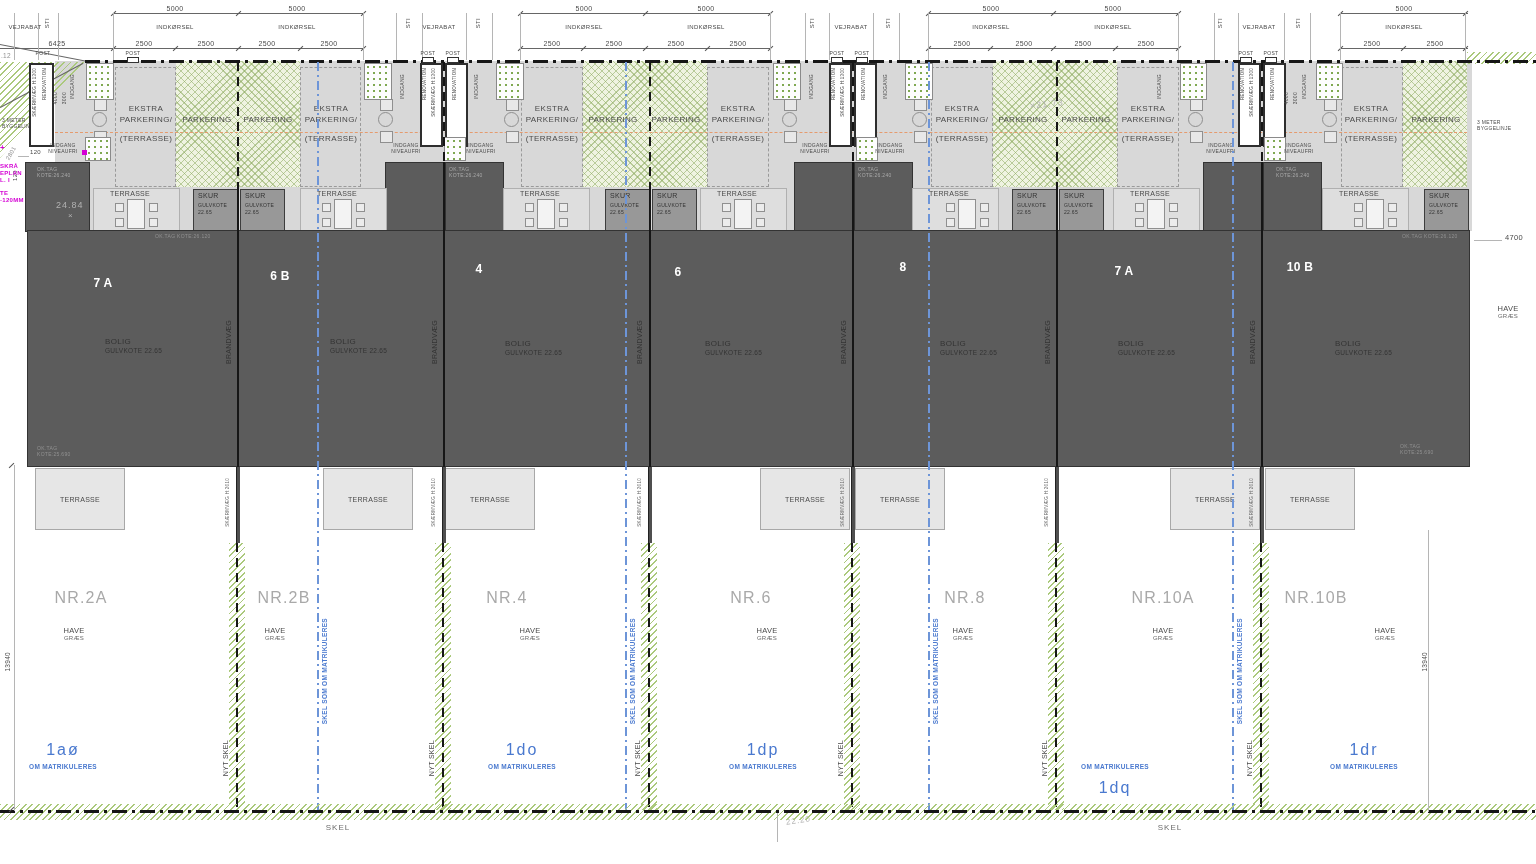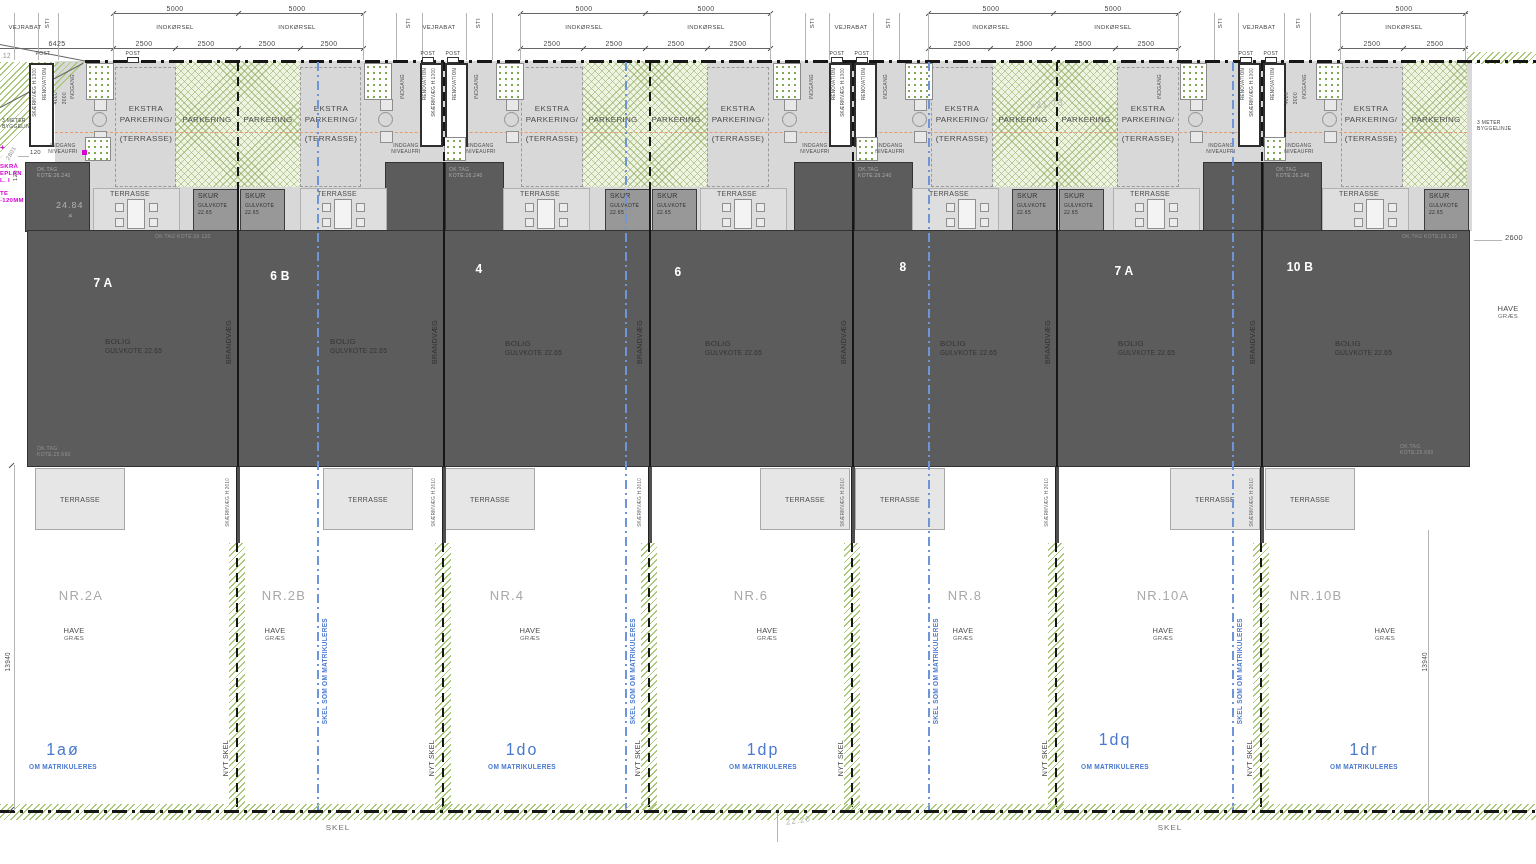--- a/index.html
+++ b/index.html
@@ -5,21 +5,21 @@
   html,body{margin:0;padding:0;background:#fff}
   #plan{position:relative;width:1536px;height:864px;background:#fff;overflow:hidden;
         font-family:"Liberation Sans",sans-serif}
   #plan *{box-sizing:border-box}
   .r{position:absolute}
   .t{position:absolute;white-space:nowrap;color:#4a4a4a;letter-spacing:.3px;line-height:1.1}
   .cn{transform:translateX(-50%);text-align:center}
   .V{writing-mode:vertical-rl;transform:rotate(180deg)}
   .f45{font-size:4.5px}.f5{font-size:5px}.f6{font-size:6px}
   .f65{font-size:6.5px}.f7{font-size:7px}.f75{font-size:7.5px}.f8{font-size:8px}
-  .f9{font-size:9px}.f12{font-size:12px}.f13{font-size:13px}.f16{font-size:16px}
+  .f9{font-size:9px}.f12{font-size:12px}.f13{font-size:16px}.f16{font-size:16px}
   .g9{color:#919191}.gB{color:#b2b2b2}.g6{color:#6a6a6a}.gA{color:#a9a9a9}
   .wh{color:#fff;font-weight:bold}.bl{color:#4a79cf}.mg{color:#d400d4;font-weight:bold}
   .dk{color:#333}.bold{font-weight:bold}
   .yard{background:#d8d8d8}
   .bldg{background:#5c5c5c;border:1px solid #333}
   .skurB{background:#989898;border:1px solid #3d3d3d}
   .ter{background:#dedede;border:1px solid #b0b0b0}
   .ter2{background:#e6e6e6;border:1px solid #a8a8a8}
   .ren{background:#fff;border:2px solid #2e2e2e}
   .pb{background:#fff;border:1px solid #333;width:12px;height:6px}
@@ -508,41 +508,41 @@
       <div class="f6 g6">GRÆS</div>
     </div>
   <div class="t cn" style="left:1508px;top:305px">
       <div class="f75">HAVE</div>
       <div class="f6 g6">GRÆS</div>
     </div>
 
   <div class="t f16 bl cn" style="left:63px;top:741px;letter-spacing:2px">1aø</div>
   <div class="t f16 bl cn" style="left:522px;top:741px;letter-spacing:2px">1do</div>
   <div class="t f16 bl cn" style="left:763px;top:741px;letter-spacing:2px">1dp</div>
-  <div class="t f16 bl cn" style="left:1115px;top:731px;letter-spacing:2px">1dq</div>
+  <div class="t f16 bl cn" style="left:1115px;top:779px;letter-spacing:2px">1dq</div>
   <div class="t f16 bl cn" style="left:1364px;top:741px;letter-spacing:2px">1dr</div>
   <div class="t f65 bl bold cn" style="left:63px;top:763px">OM MATRIKULERES</div>
   <div class="t f65 bl bold cn" style="left:522px;top:763px">OM MATRIKULERES</div>
   <div class="t f65 bl bold cn" style="left:763px;top:763px">OM MATRIKULERES</div>
   <div class="t f65 bl bold cn" style="left:1115px;top:763px">OM MATRIKULERES</div>
   <div class="t f65 bl bold cn" style="left:1364px;top:763px">OM MATRIKULERES</div>
 
   <div class="r hv" style="left:0;top:804px;width:1536px;height:16px"></div>
   <div class="r skel" style="left:0;top:810px;width:1536px;height:3px"></div>
   <div class="t f8 g6 cn" style="left:338px;top:824px;letter-spacing:1px">SKEL</div>
   <div class="t f8 g6 cn" style="left:1170px;top:824px;letter-spacing:1px">SKEL</div>
 
   <div class="r lnl" style="left:14px;top:465px;width:1px;height:346px"></div>
   <i class="r tk" style="left:11px;top:462px"></i>
   <i class="r tk" style="left:11px;top:806px"></i>
   <div class="t V f65" style="left:4px;top:652px">13940</div>
   <div class="r lnl" style="left:1428px;top:530px;width:1px;height:282px"></div>
   <div class="t V f65" style="left:1421px;top:652px">13940</div>
   <div class="r lnl" style="left:1474px;top:240px;width:28px;height:1px"></div>
-  <div class="t f75 cn" style="left:1514px;top:234px">2600</div>
+  <div class="t f75 cn" style="left:1514px;top:234px">4700</div>
 
   <div class="t f6" style="left:30px;top:149px">120</div>
   <div class="r lnl" style="left:18px;top:156px;width:11px;height:1px"></div>
   <div class="t V f6" style="left:12px;top:170px">120</div>
   <div class="t f6 g9" style="left:4px;top:150px;transform:rotate(-60deg)">2801</div>
   <div class="t f6 mg" style="left:0;top:163px">SKRÅ</div>
   <div class="t f6 mg" style="left:0;top:170px">EPLAN</div>
   <div class="t f6 mg" style="left:0;top:177px">L. I</div>
   <div class="t f6 mg" style="left:0;top:190px">TE</div>
   <div class="t f6 mg" style="left:0;top:197px">-120MM</div>

